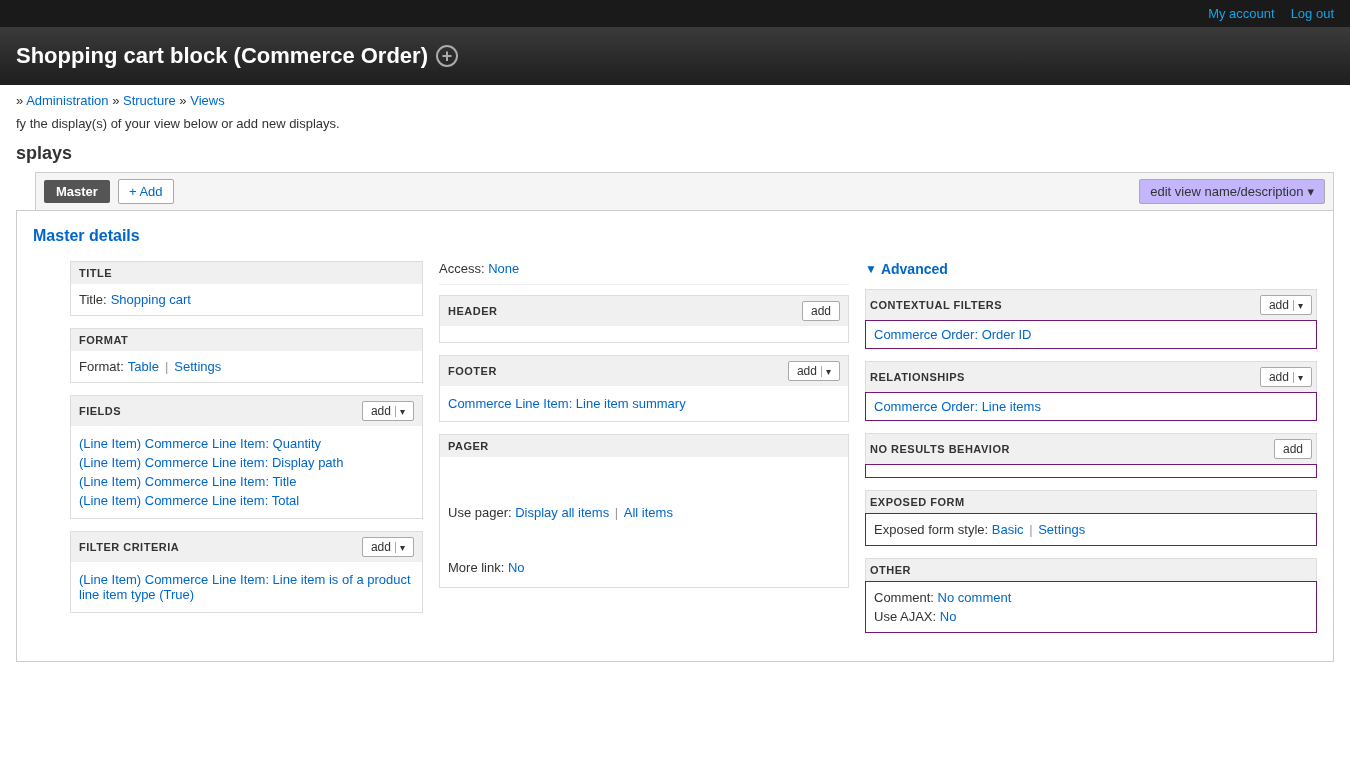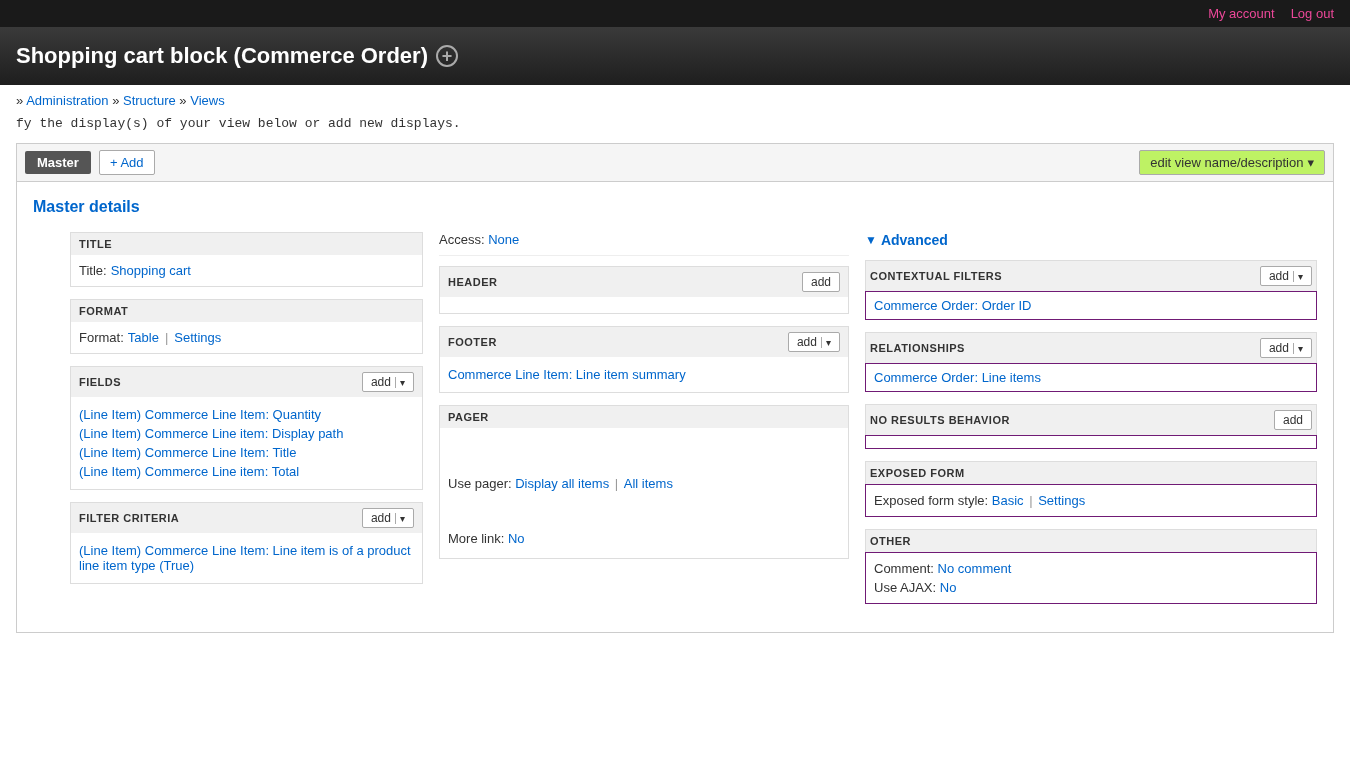--- a/index.html
+++ b/index.html
@@ -9,21 +9,21 @@
     .top-bar {
       background: #1a1a1a;
       color: #ccc;
       padding: 6px 16px;
       display: flex;
       justify-content: flex-end;
       align-items: center;
       gap: 16px;
       font-size: 13px;
     }
-    .top-bar a { color: #ec4899; text-decoration: none; }
+    .top-bar a { color: #0ea5e9; text-decoration: none; }
 
     
     .page-title-bar {
       background: #2a2a2a;
       background-image: linear-gradient(to bottom, #3a3a3a, #1e1e1e);
       padding: 16px 16px;
       display: flex;
       align-items: center;
       gap: 8px;
       min-height: 48px;
@@ -56,21 +56,20 @@
       color: #333;
     }
     .breadcrumb a { color: #0066cc; text-decoration: none; }
     .breadcrumb span { color: #333; }
 
     
     .page-description {
       padding: 4px 16px 12px;
       font-size: 13px;
       color: #333;
-      font-family: Liberation Mono, monospace;
     }
 
     
     .displays-section { padding: 0 16px 16px; }
     .displays-heading {
       font-size: 18px;
       font-weight: bold;
       color: #333;
       margin-bottom: 8px;
     }
@@ -78,20 +77,21 @@
     
     .display-toolbar {
       display: flex;
       align-items: center;
       justify-content: space-between;
       margin-bottom: 0;
       padding: 6px 8px;
       background: #f5f5f5;
       border: 1px solid #ccc;
       border-bottom: none;
+      margin-left: 19px;
     }
     .display-toolbar-left { display: flex; align-items: center; gap: 8px; }
 
     .tab-master {
       background: #555;
       color: #fff;
       padding: 4px 12px;
       font-size: 13px;
       font-weight: bold;
       border: none;
@@ -105,21 +105,21 @@
       padding: 4px 10px;
       font-size: 13px;
       cursor: pointer;
       border-radius: 2px;
       display: flex;
       align-items: center;
       gap: 4px;
     }
 
     .btn-edit-view {
-      background: #bef264;
+      background: #c4b5fd;
       color: #333;
       border: 1px solid #aaa;
       padding: 4px 10px;
       font-size: 13px;
       cursor: pointer;
       border-radius: 2px;
       display: flex;
       align-items: center;
       gap: 4px;
     }
@@ -275,20 +275,21 @@
   <a>Administration</a>
   <span> » </span>
   <a>Structure</a>
   <span> » </span>
   <a>Views</a>
 </div>
 
 <div class="page-description">fy the display(s) of your view below or add new displays.</div>
 
 <div class="displays-section">
+  <div class="displays-heading">splays</div>
 
   <div class="display-toolbar">
     <div class="display-toolbar-left">
       <button class="tab-master">Master</button>
       <button class="btn-add">+ Add</button>
     </div>
     <button class="btn-edit-view">
       <span>edit view name/description</span>
       <span>▾</span>
     </button>

